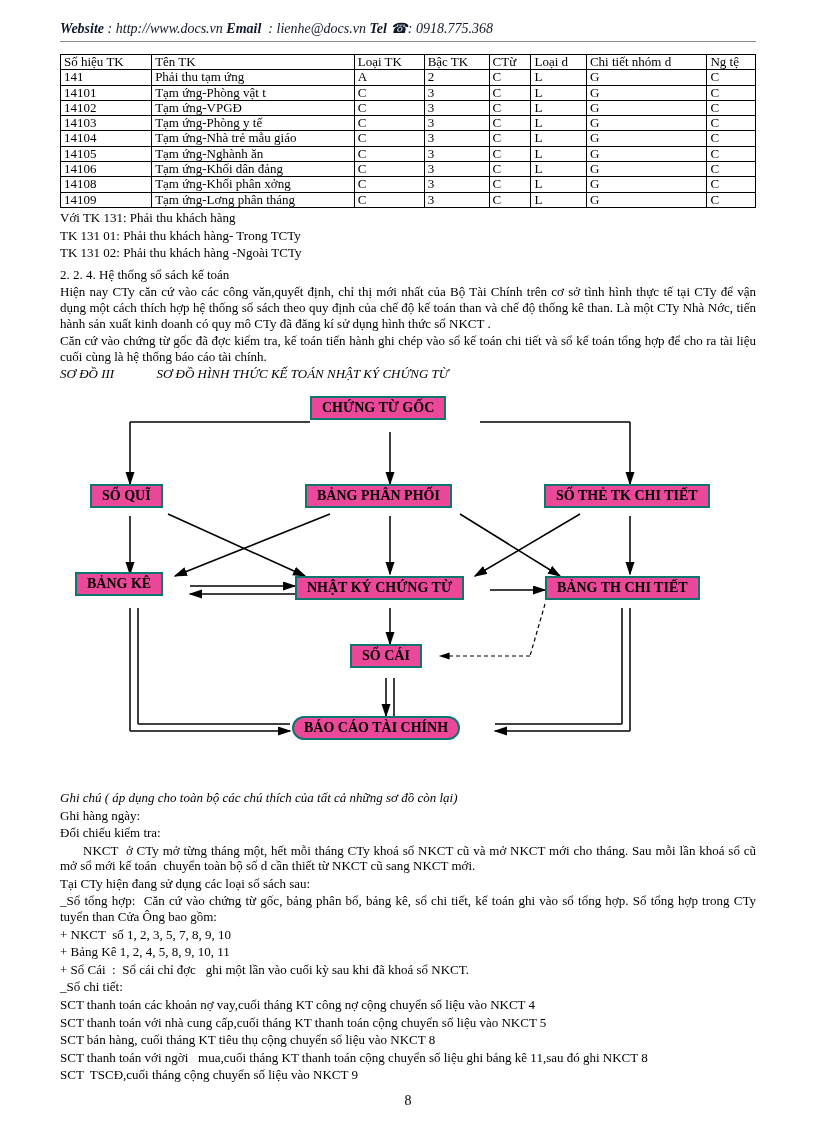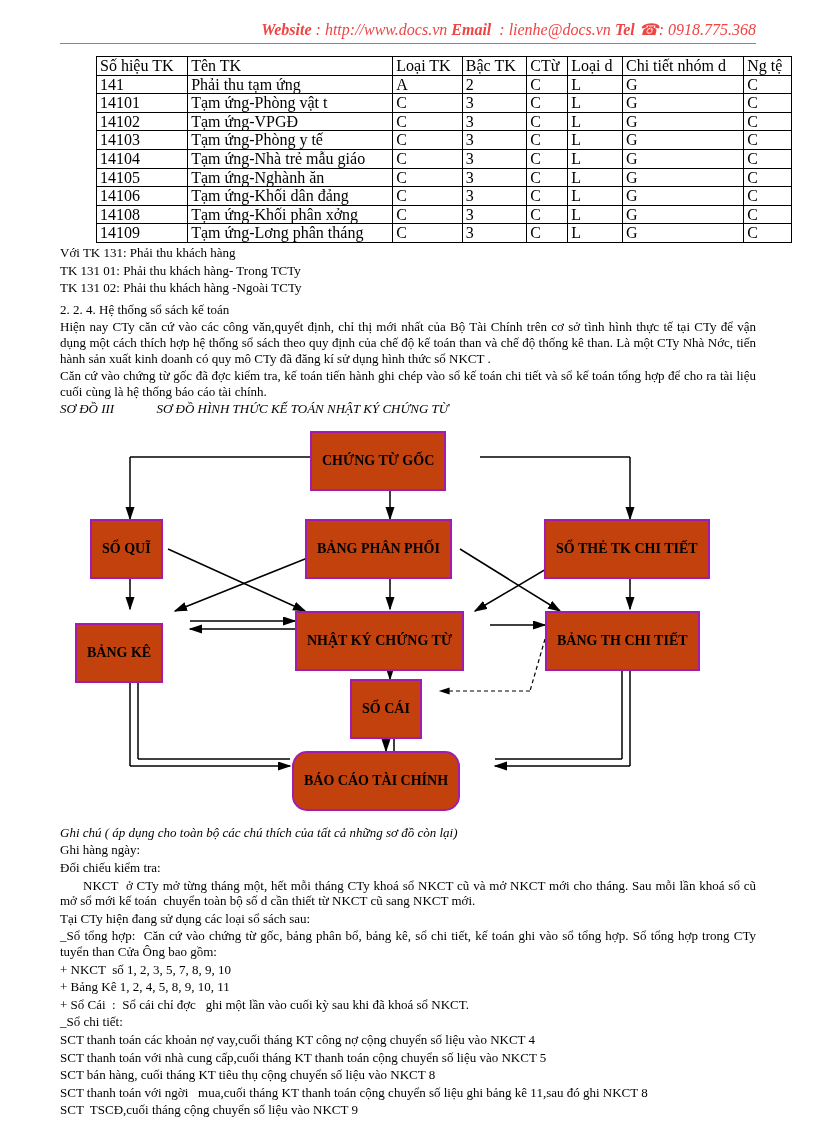--- a/index.html
+++ b/index.html
@@ -6,59 +6,58 @@
     margin: 0;
     padding: 20px 60px;
     font-family: "Times New Roman", serif;
     font-size: 13px;
     color: #000;
     background: #fff;
     width: 816px;
     box-sizing: border-box;
   }
   .header-line {
-    text-align: right;
-    color: #ef4444;
+    text-align: left;
+    color: #0f172a;
     font-style: italic;
-    font-size: 16px;
+    font-size: 14px;
     border-bottom: 1px solid #888;
     padding-bottom: 4px;
     margin-bottom: 12px;
   }
   .header-line b { font-weight: bold; }
   table.data {
     border-collapse: collapse;
     width: 100%;
-    font-size: 16px;
-    margin-left: 36px;
+    font-size: 13px;
   }
   table.data th, table.data td {
     border: 1px solid #000;
     padding: 0 3px;
     text-align: left;
     vertical-align: top;
     line-height: 1.1;
   }
   table.data th { font-weight: normal; }
   .para { margin: 2px 0; line-height: 1.2; text-align: justify; }
   .section-title { margin-top: 6px; }
   .diagram-title { font-style: italic; font-weight: normal; }
   .diagram {
     position: relative;
     width: 660px;
     height: 400px;
     margin: 4px 0 4px 0;
   }
   .box {
     position: absolute;
-    border: 2px solid #a21caf;
-    background: #c2410c;
+    border: 2px solid #0f766e;
+    background: #ec4899;
     font-weight: bold;
     text-align: center;
-    padding: 20px 10px;
+    padding: 2px 10px;
     font-size: 14px;
     white-space: nowrap;
   }
   svg.arrows {
     position: absolute;
     top: 0; left: 0;
     width: 660px; height: 400px;
     pointer-events: none;
   }
   .footer-pageno {
@@ -253,21 +252,21 @@
     <line x1="562" y1="338" x2="435" y2="338" stroke="#000" stroke-width="1.5"></line>
 
     <line x1="485" y1="218" x2="470" y2="270" stroke="#000" stroke-width="1.2" stroke-dasharray="4,3"></line>
     <line x1="470" y1="270" x2="380" y2="270" stroke="#000" stroke-width="1.2" stroke-dasharray="4,3" marker-end="url(#ah)"></line>
   </svg>
 
   <div class="box" style="left:250px; top:10px;">CHỨNG TỪ GỐC</div>
   <div class="box" style="left:30px; top:98px;">SỔ QUĨ</div>
   <div class="box" style="left:245px; top:98px;">BẢNG PHÂN PHỐI</div>
   <div class="box" style="left:484px; top:98px;">SỔ THẺ TK CHI TIẾT</div>
-  <div class="box" style="left:15px; top:202px;">BẢNG KÊ</div>
+  <div class="box" style="left:15px; top:186px;">BẢNG KÊ</div>
   <div class="box" style="left:485px; top:190px;">BẢNG TH CHI TIẾT</div>
   <div class="box" style="left:235px; top:190px;">NHẬT KÝ CHỨNG TỪ</div>
   <div class="box" style="left:290px; top:258px;">SỔ CÁI</div>
   <div class="box" style="left:232px; top:330px;border-radius:15px;">BÁO CÁO TÀI CHÍNH</div>
 </div>
 
 <div class="para ghichu">Ghi chú ( áp dụng cho toàn bộ các  chú thích của tất cả  những sơ đồ còn lại)</div>
 <div id="ghichu-lines">
     <div class="para">Ghi hàng ngày:</div>
     <div class="para">Đối chiếu kiểm tra:</div>

